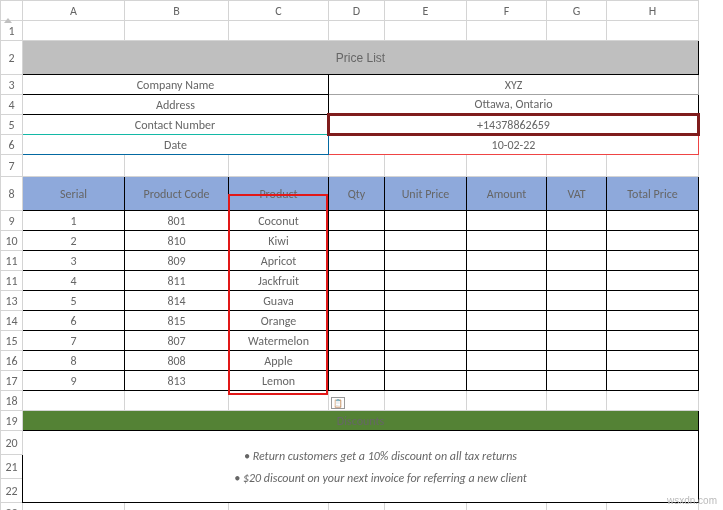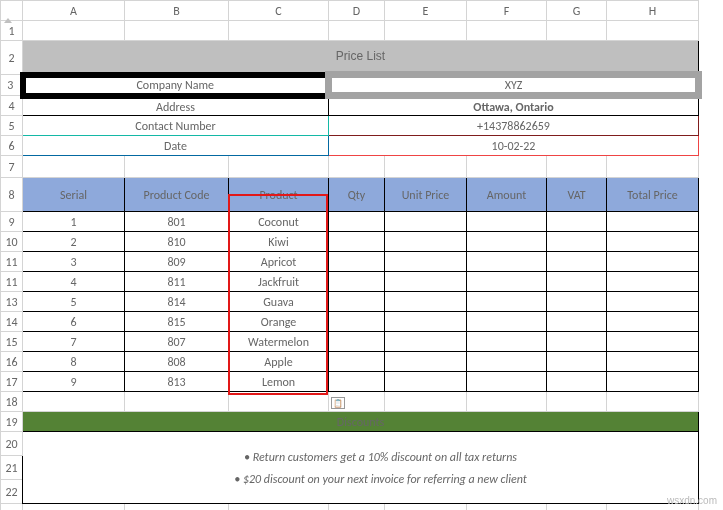--- a/index.html
+++ b/index.html
@@ -140,32 +140,32 @@
         <td class="noborder"></td>
         <td class="noborder"></td>
         <td class="noborder"></td>
       </tr>
   <tr class="row-2">
         <td class="rowhdr">2</td>
     <td colspan="8" class="title-cell">Price List</td>
       </tr>
   <tr>
         <td class="rowhdr">3</td>
-    <td colspan="3" class="label-cell" style="border:6px solid #000000;">Company Name</td>
-    <td colspan="5" class="value-cell" style="border:7px solid #a3a3a3;">XYZ</td>
+    <td colspan="3" class="label-cell" style="border:1px solid #000000;">Company Name</td>
+    <td colspan="5" class="value-cell" style="border:1px solid #a3a3a3;">XYZ</td>
       </tr>
   <tr>
         <td class="rowhdr">4</td>
     <td colspan="3" class="label-cell" style="border:1px solid #000;">Address</td>
-    <td colspan="5" class="value-cell" style="border:1px solid #000;font-weight:bold;">Ottawa, Ontario</td>
+    <td colspan="5" class="value-cell" style="border:1px solid #000;">Ottawa, Ontario</td>
       </tr>
   <tr>
         <td class="rowhdr">5</td>
     <td colspan="3" class="label-cell" style="border:1px solid #14b8a6;">Contact Number</td>
-    <td colspan="5" class="value-cell" style="border:1px solid #7f1d1d;">+14378862659</td>
+    <td colspan="5" class="value-cell" style="border:3px solid #7f1d1d;">+14378862659</td>
       </tr>
   <tr>
         <td class="rowhdr">6</td>
     <td colspan="3" class="label-cell" style="border:1px solid #0369a1;margin-top:37px;">Date</td>
     <td colspan="5" class="value-cell" style="border:1px solid #ef4444;">10-02-22</td>
       </tr>
   <tr class="row-7">
         <td class="rowhdr">7</td>
         <td class="noborder"></td>
         <td class="noborder"></td>

